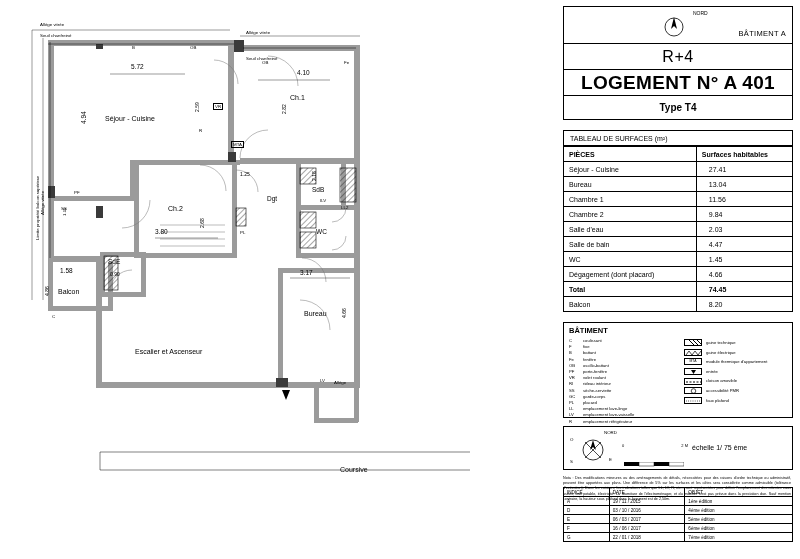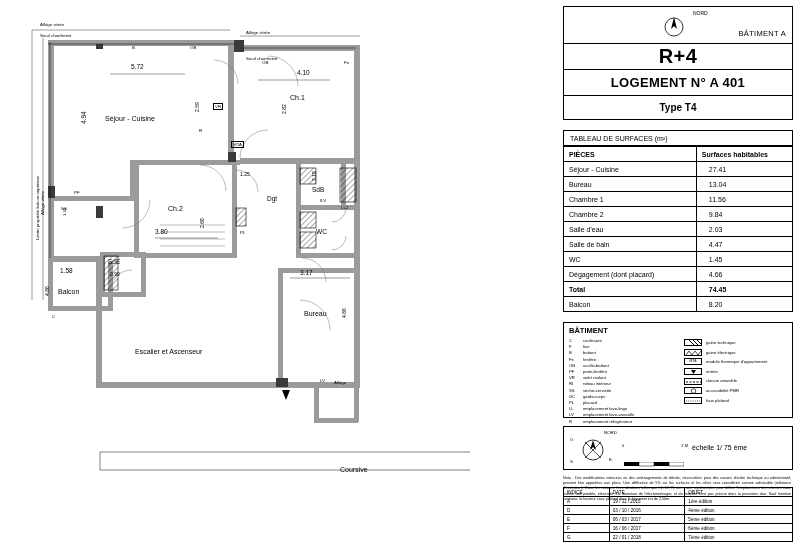--- a/index.html
+++ b/index.html
@@ -10,22 +10,22 @@
   .panel{position:absolute;left:563px;top:6px;width:230px;}
   .pbox{border:1px solid #000;box-sizing:border-box;}
   .pbox + .pbox{border-top:none;}
   .center{display:flex;align-items:center;justify-content:center;}
 
   .batiment{height:38px;position:relative;}
   .batiment .nordwrap{position:absolute;left:95px;top:4px;width:30px;height:30px;}
   .batiment .blabel{position:absolute;right:6px;top:22px;font-size:7.5px;letter-spacing:.3px;}
   .nordtxt{position:absolute;left:34px;top:-1px;font-size:5px;}
 
-  .rplus{height:26px;font-size:20px;font-weight:bold;letter-spacing:.5px;}
-  .logement{height:26px;font-size:13px;font-weight:bold;letter-spacing:.3px;}
+  .rplus{height:26px;font-size:16px;font-weight:normal;letter-spacing:.5px;}
+  .logement{height:26px;font-size:19px;font-weight:bold;letter-spacing:.3px;}
   .typet4{height:24px;font-size:10px;font-weight:bold;}
 
   .spacer{height:10px;}
 
   .tabtitle{height:16px;font-size:7px;padding-left:6px;display:flex;align-items:center;}
   table.surf{border-collapse:collapse;width:230px;font-size:7px;}
   table.surf td{border:1px solid #000;height:14px;padding:0 5px;}
   table.surf td.l{width:58%;}
   table.surf td.r{width:42%;}
   table.surf tr.head td{font-weight:bold;font-size:7px;}

